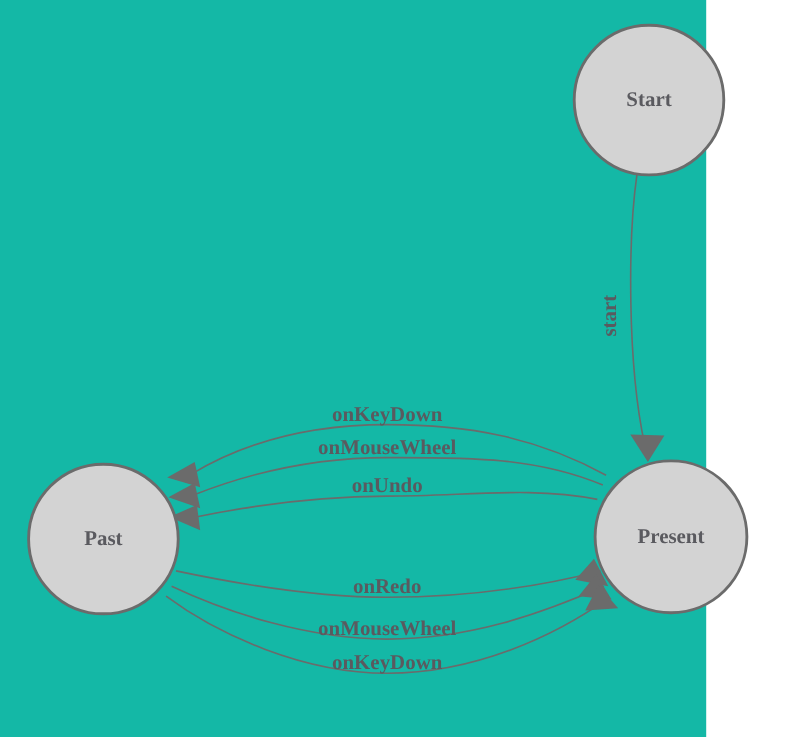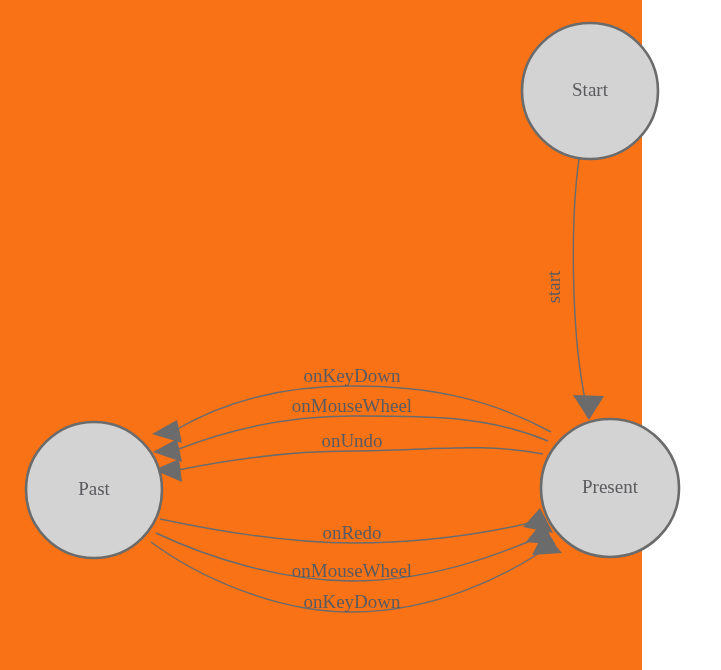--- a/index.html
+++ b/index.html
@@ -10,21 +10,22 @@
   body {
     width: 721px;
     height: 670px;
     overflow: hidden;
     font-family: "Liberation Serif", "DejaVu Serif", serif;
   }
   #diagram-canvas {
     position: relative;
     width: 642px;
     height: 670px;
-    background: #f97316;
+    background: #14b8a6;
+    font-weight: bold;
   }
   svg#graph-svg {
     position: absolute;
     left: 0;
     top: 0;
     width: 721px;
     height: 670px;
     display: block;
   }
   .node-shape {

